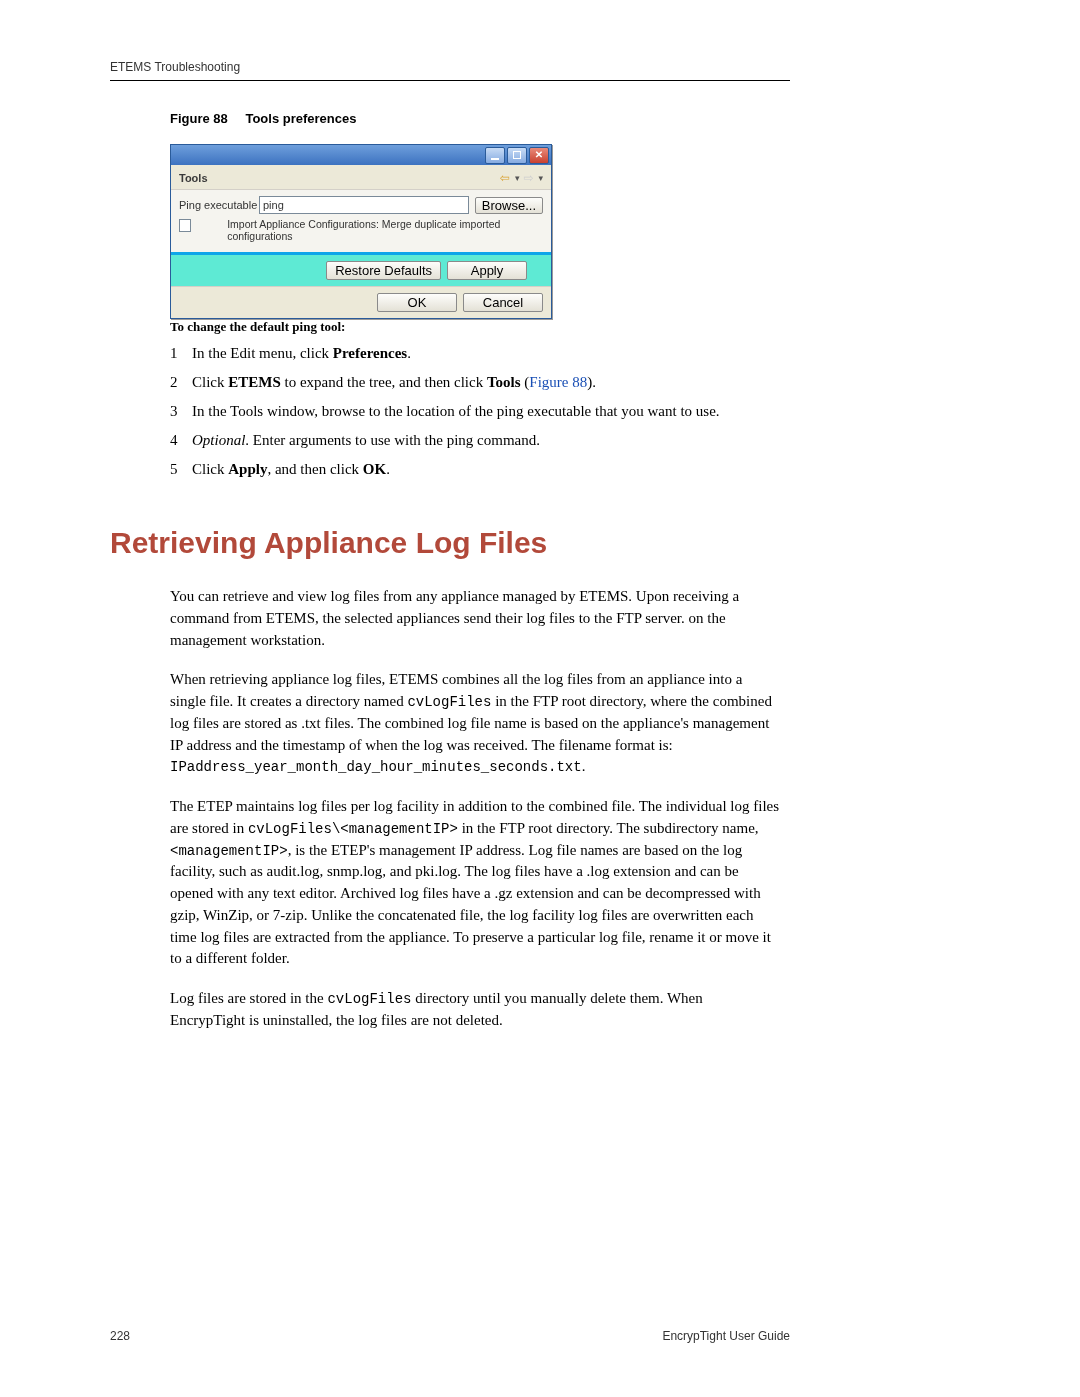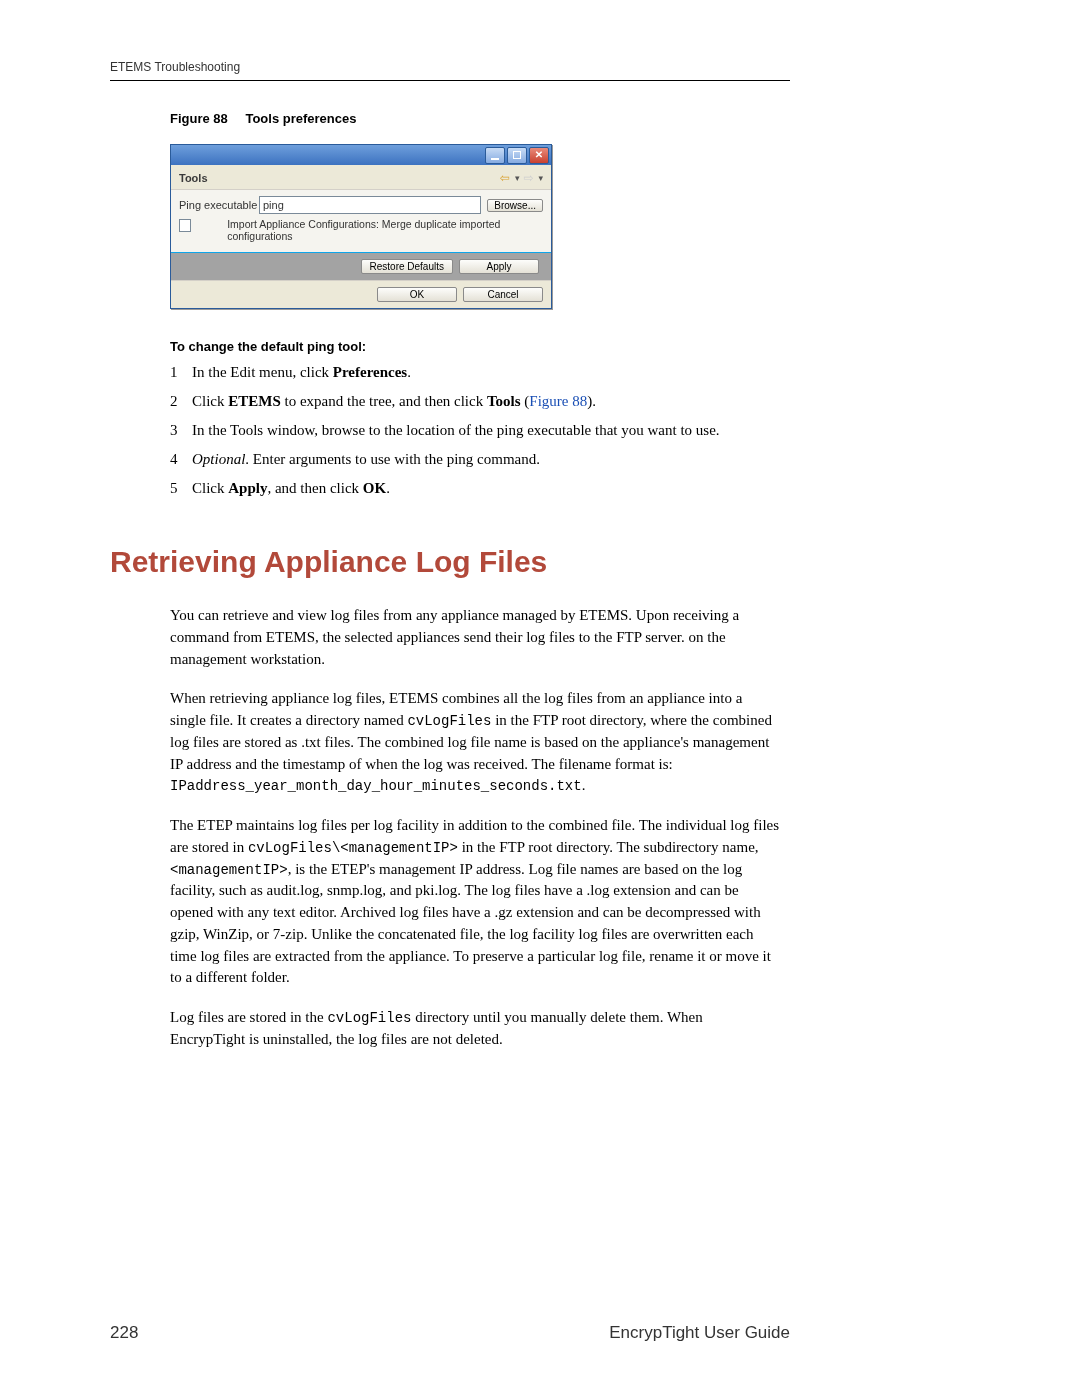--- a/index.html
+++ b/index.html
@@ -82,64 +82,64 @@
     border-top: 1px solid #d4d0c8;
   }
   .row { display:flex; align-items:center; margin-bottom:4px;border-radius:8px; }
   .lbl { width: 80px; color:#333; }
   .txtbox {
     flex:1; height:16px; border:1px solid #7a8a99;
     background:#fff; padding:0 3px; font-size:11px; color:#333;
   }
   .btn {
     border:1px solid #8a8a8a; background:linear-gradient(#fdfdfb,#e4e1d6);
-    padding:1px 8px; font-size:10px; color:#000; cursor:default;
+    padding:1px 8px; font-size:13px; color:#000; cursor:default;
     border-radius:2px;
   }
   .btn.small{padding:0 6px;}
   .chkrow{ display:flex; align-items:flex-start; margin-top:2px; font-size:10.5px; color:#333;gap:32px;}
   .chkbox{ width:11px; height:11px; border:1px solid #7a8a99; background:#fff; margin-right:4px; margin-top:1px;}
   .dlg-actions{
     display:flex; justify-content:flex-end; gap:6px;
-    padding:6px 12px; background:#a3a3a3;
-    border-top:1px solid #0ea5e9;
+    padding:6px 24px; background:#5eead4;
+    border-top:3px solid #0ea5e9;
   }
   .dlg-footer{
     display:flex; justify-content:flex-end; gap:6px;
     padding:6px 8px; background:#ece9d8;
     border-top:1px solid #d4d0c8;
   }
   .btn.wide{min-width:62px; text-align:center;}
 
   
   .body-block { margin-left: 60px; margin-right: 10px; }
   .subhead {
-    font-family: Liberation Sans, sans-serif;
+    font-family: Liberation Serif, serif;
     font-size: 13px; font-weight: bold;
-    margin-top: 30px; margin-bottom: 8px;
+    margin-bottom: 8px;
   }
   ol.steps{ margin:0; padding-left: 0; list-style:none;}
   ol.steps li{
     display:flex; margin-bottom:8px; line-height:1.4;
   }
   ol.steps li .num{width:22px; flex-shrink:0;}
   .bold{font-weight:bold;}
   .ital{font-style:italic;}
   a.reflink{ color:#1a4fb5; text-decoration:none;}
   h1.sect{
     font-family: Arial, Helvetica, sans-serif;
     color:#b2493a; font-weight:bold;
     font-size:30px; margin:46px 0 26px 0;
   }
   p.para{ margin:0 0 18px 0; line-height:1.45;}
   code.inline{ font-family:"Courier New", monospace; font-size:14px;}
   .footer{
     position:absolute; bottom:54px; left:110px; right:90px;
     display:flex; justify-content:space-between;
-    font-family: Arial, Helvetica, sans-serif; font-size:17px; color:#333;gap:20px;
+    font-family: Arial, Helvetica, sans-serif; font-size:12px; color:#333;gap:20px;
   }
 </style>
 </head>
 <body>
 
 <div class="page">
 
   <div class="hdr">
     <span>ETEMS Troubleshooting</span>
   </div>

